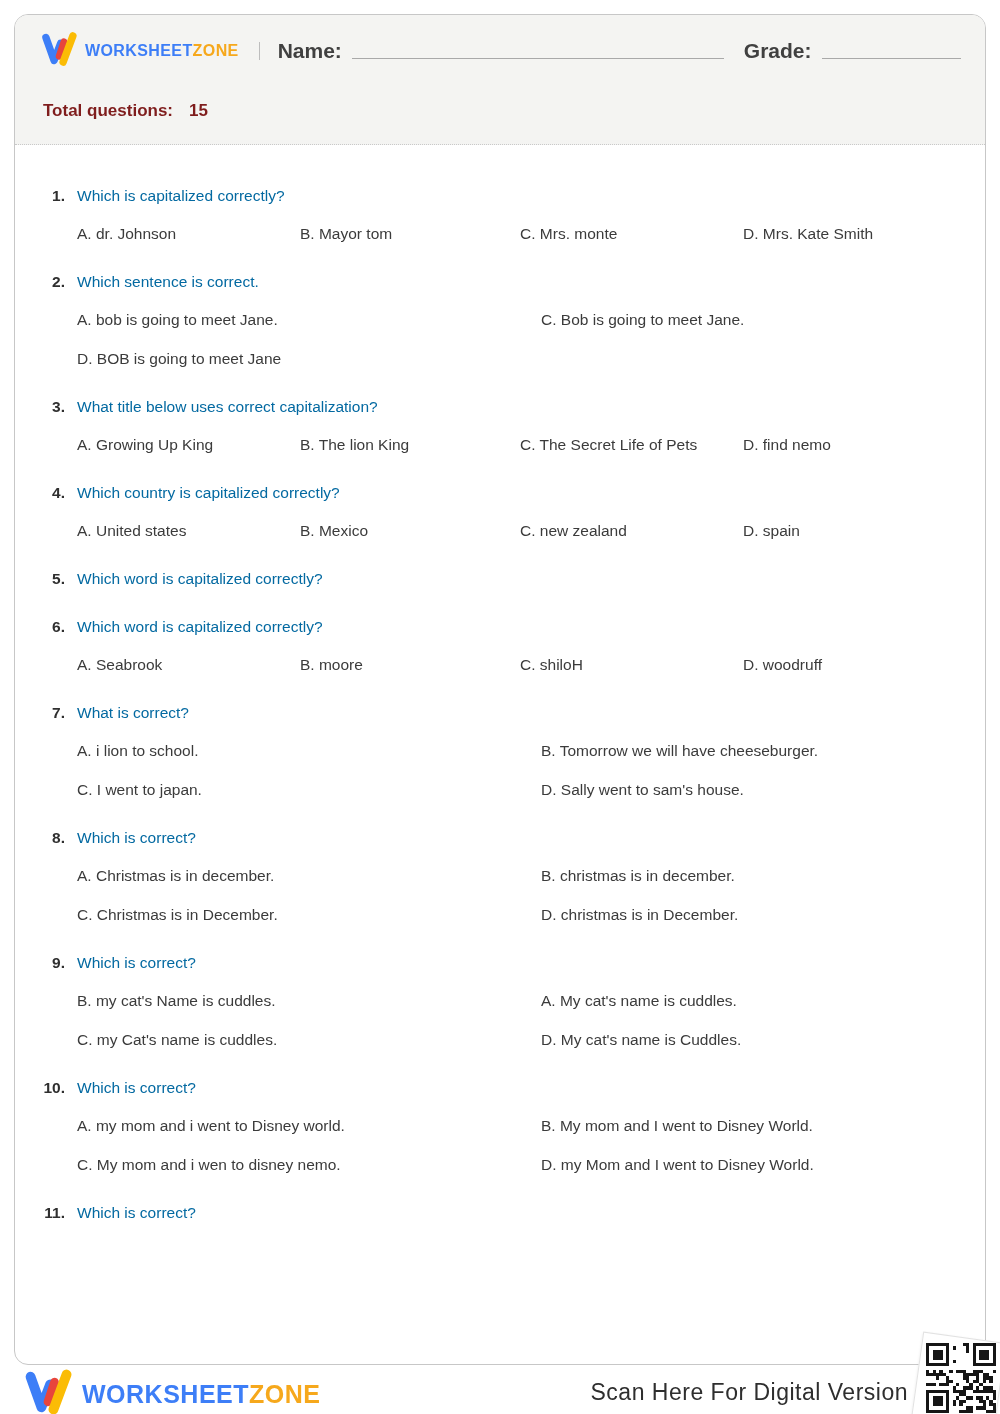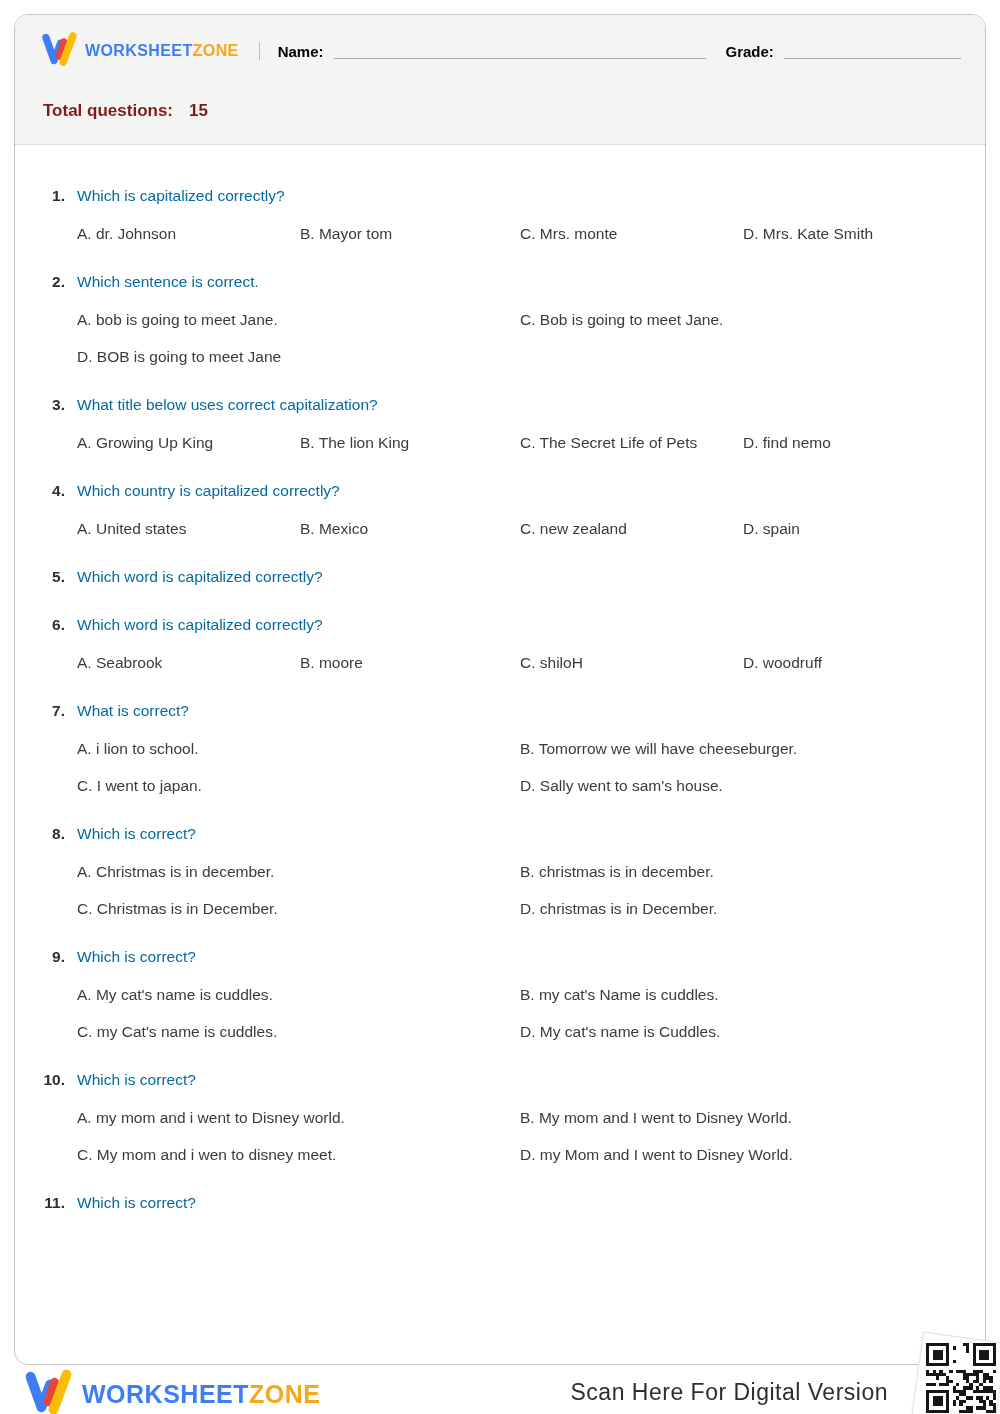--- a/index.html
+++ b/index.html
@@ -25,41 +25,41 @@
     border-radius: 13px 13px 0 0;
     border-bottom: 1px dotted #c9c9c9;
     padding: 16px 24px 0 26px;
   }
   .brand-row { display: flex; align-items: center; height: 40px; }
   .brand { display: flex; align-items: center; }
   .brand-text { font-size: 16px; font-weight: 800; letter-spacing: 0.4px; margin-left: 8px; white-space: nowrap; }
   .brand-text .w1 { color: var(--brand-blue, #3d7ef7); }
   .brand-text .w2 { color: var(--brand-orange, #f6a81c); }
   .vdiv { width: 1px; height: 18px; background: #bdbdbd; margin: 0 18px 0 20px; }
-  .fill-label { font-size: 15px; font-weight: 700; color: #000000; white-space: nowrap; }
+  .fill-label { font-size: 21px; font-weight: 700; color: #404040; white-space: nowrap; }
   .fill-line { border-bottom: 1px solid #a9a9a9; height: 14px; }
   .name-line { width: 372px; margin-left: 10px; }
   .grade-label { margin-left: 20px; }
   .grade-line { flex: 1; margin-left: 10px; }
   .total-row { margin-top: 30px; padding-left: 2px; font-size: 17px; font-weight: 700; color: #7f1d1d; }
   .total-row .val { margin-left: 16px; }
 
   .question-list { padding: 42px 24px 0 4px; }
   .question { margin-bottom: 30px; }
   .qrow { display: flex; align-items: baseline; }
   .qnum { min-width: 46px; text-align: right; font-weight: 700; font-size: 15.5px; color: #2f2f2f; }
   .qtext { margin-left: 12px; font-size: 15.5px; color: #0369a1; }
   .options { margin-left: 58px; margin-top: 20px; display: grid; row-gap: 19px; }
   .options.cols-4 { grid-template-columns: 223px 220px 223px 1fr; }
-  .options.cols-2 { grid-template-columns: 443px 1fr; }
+  .options.cols-2 { grid-template-columns: 443px 1fr; gap: 21px; }
   .option { font-size: 15.5px; color: #3b3b3b; white-space: nowrap; }
 
   .footer-brand { position: absolute; left: 24px; top: 1368px; display: flex; align-items: center; }
   .footer-brand .brand-text { font-size: 25px; margin-left: 10px; letter-spacing: 0.5px; }
-  .scan-text { position: absolute; right: 112px; top: 1379px; font-size: 23px; color: #2e2e2e; letter-spacing: 0.5px; }
+  .scan-text { position: absolute; right: 92px; top: 1379px; font-size: 23px; color: #2e2e2e; letter-spacing: 0.5px; }
   .qr-wrap { position: absolute; right: 4px; top: 1343px; width: 70px; height: 70px; }
   .qr-backing { position: absolute; right: -5px; top: -6px; width: 82px; height: 82px; background: #fff; border: 1px solid #e2e2e2; transform: rotate(8deg); box-shadow: 0 1px 3px rgba(0,0,0,0.08); }
   .qr-svg { position: relative; width: 70px; height: 70px; background: #fff; shape-rendering: crispEdges; }
 </style>
 </head>
 <body>
 
 <div class="card">
   <div class="card-header">
     <div class="brand-row">
@@ -181,36 +181,36 @@
           <span class="option">D. christmas is in December.</span>
         </div>
   </div>
 
   <div class="question">
     <div class="qrow">
       <span class="qnum">9.</span>
       <span class="qtext">Which is correct?</span>
     </div>
     <div class="options cols-2">
+          <span class="option">B. my cat's Name is cuddles.</span>
           <span class="option">A. My cat's name is cuddles.</span>
-          <span class="option">B. my cat's Name is cuddles.</span>
           <span class="option">C. my Cat's name is cuddles.</span>
           <span class="option">D. My cat's name is Cuddles.</span>
         </div>
   </div>
 
   <div class="question">
     <div class="qrow">
       <span class="qnum">10.</span>
       <span class="qtext">Which is correct?</span>
     </div>
     <div class="options cols-2">
           <span class="option">A. my mom and i went to Disney world.</span>
           <span class="option">B. My mom and I went to Disney World.</span>
-          <span class="option">C. My mom and i wen to disney meet.</span>
+          <span class="option">C. My mom and i wen to disney nemo.</span>
           <span class="option">D. my Mom and I went to Disney World.</span>
         </div>
   </div>
 
   <div class="question">
     <div class="qrow">
       <span class="qnum">11.</span>
       <span class="qtext">Which is correct?</span>
     </div>
 

